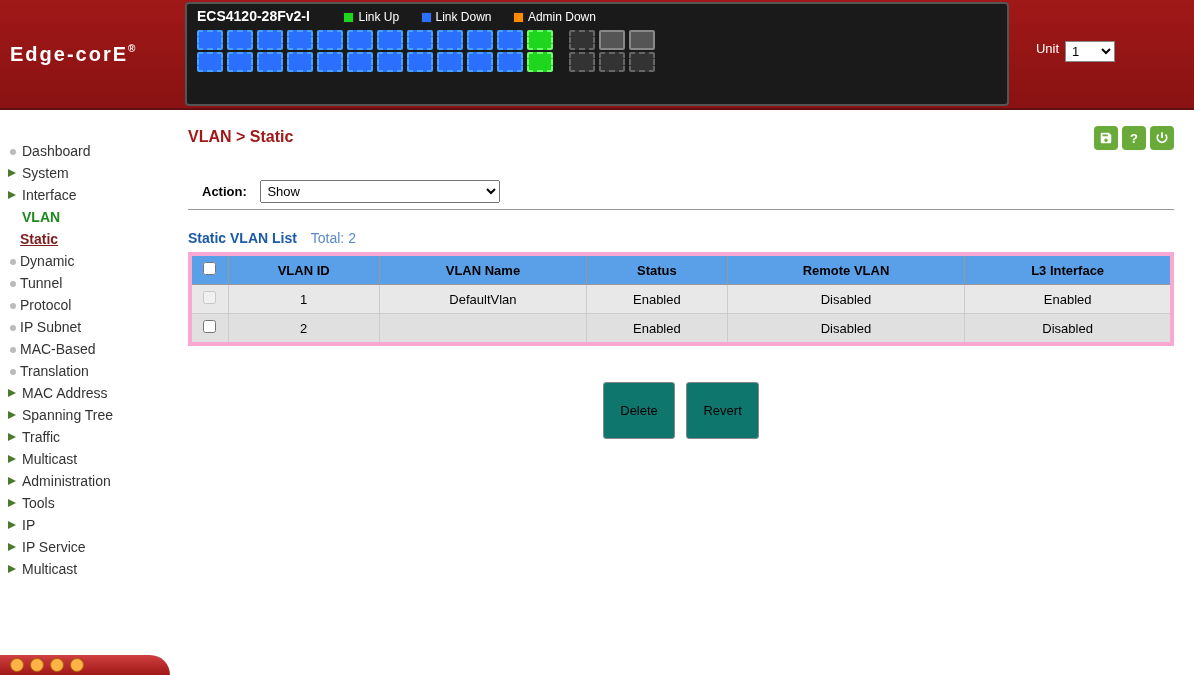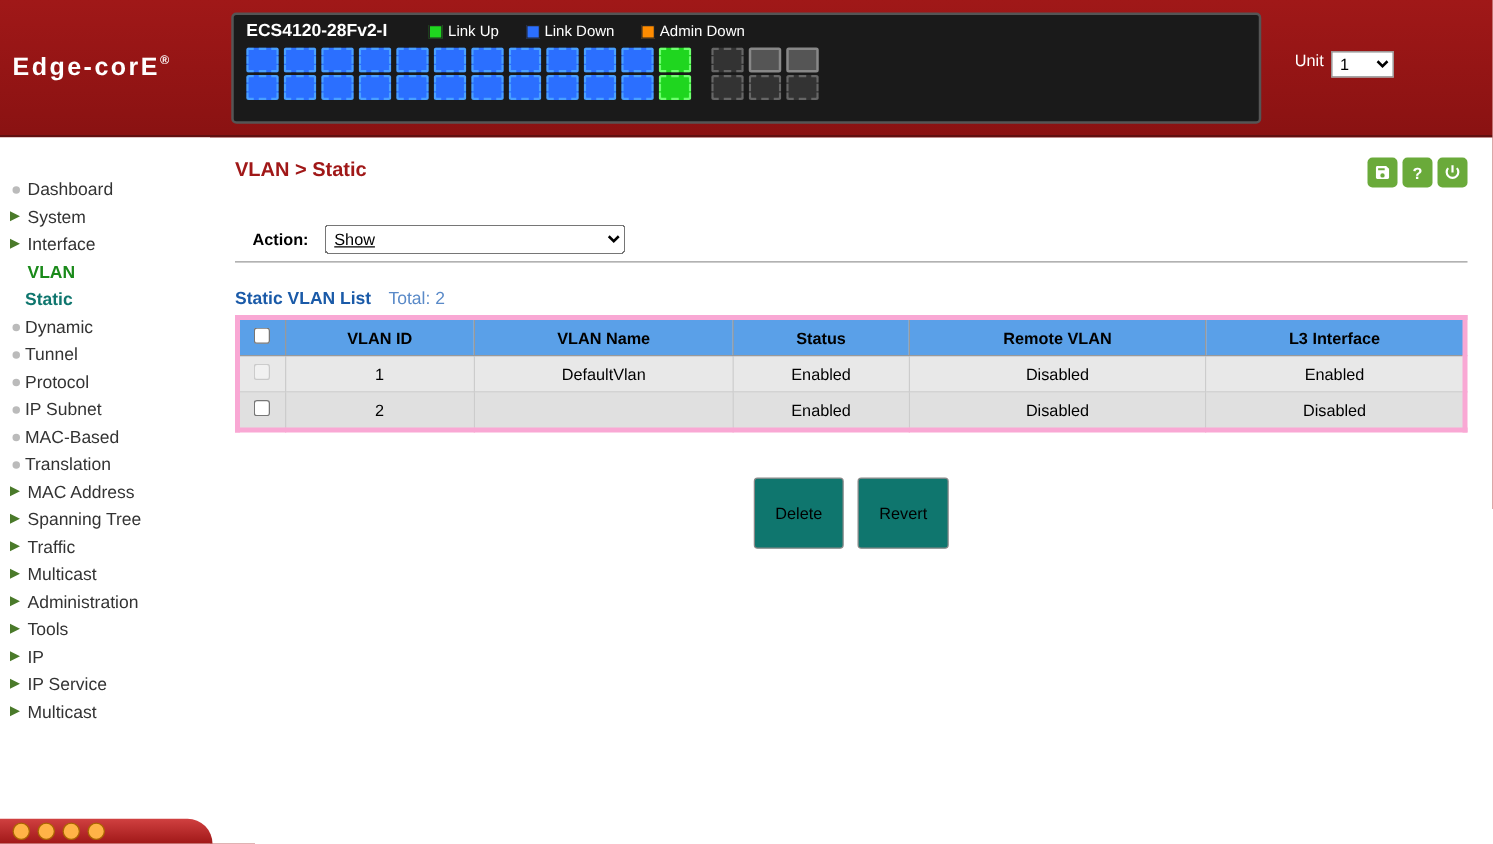--- a/index.html
+++ b/index.html
@@ -26,21 +26,21 @@
   font-size: 20px;
   letter-spacing: 2px;
   position: relative;
 }
 .logo span.mark { font-size: 10px; vertical-align: top; }
 .device-panel {
   flex: 1;
   background: #1a1a1a;
   border: 2px solid #555;
   border-radius: 4px;
-  height: 89px;
+  height: 104px;
   margin: 0 10px;
   padding: 4px 10px;
   color: #fff;
   position: relative;
 }
 .device-title {
   font-weight: bold;
   font-size: 14px;
   display: inline-block;
   margin-right: 30px;
@@ -119,21 +119,21 @@
   background:#bbb;
 }
 .sidebar li.expanded { color:#1a8a1a; font-weight:bold; }
 .sidebar li.expanded::before {
   border-left:4px solid transparent;
   border-right:4px solid transparent;
   border-top:8px solid #1a8a1a;
   border-bottom:none;
   top:8px;
 }
-.sidebar li.active { color:#0f766e; font-weight:bold; }
+.sidebar li.active { color:#7f1d1d; font-weight:bold;text-decoration:underline; }
 .sidebar li.active::before { background:#1a8a1a; }
 .sidebar .sub { padding-left:12px; }
 
 .bottom-strip {
   position:absolute;
   bottom:0; left:0;
   width:170px;
   height:20px;
   background: linear-gradient(#d04040, #a01818);
   border-top-right-radius: 30px;
@@ -174,21 +174,21 @@
 .bi-save { background:#6aaa3a; }
 .bi-help { background:#6aaa3a; }
 .bi-power { background:#6aaa3a; }
 
 .action-row {
   padding: 6px 14px;
   border-bottom:1px solid #999;
   margin-bottom:20px;
 }
 .action-row label { font-weight:bold; margin-right:10px; }
-.action-row select { width:240px; padding:2px; font-size:13px;text-decoration:underline; }
+.action-row select { width:240px; padding:2px; font-size:13px; }
 
 .list-title {
   color:#1a5aa8;
   font-weight:bold;
   font-size:14px;
   margin-bottom:6px;
 }
 .list-title .total { font-weight:normal; color:#5a8ac8; margin-left:10px; }
 
 table.vlan {

